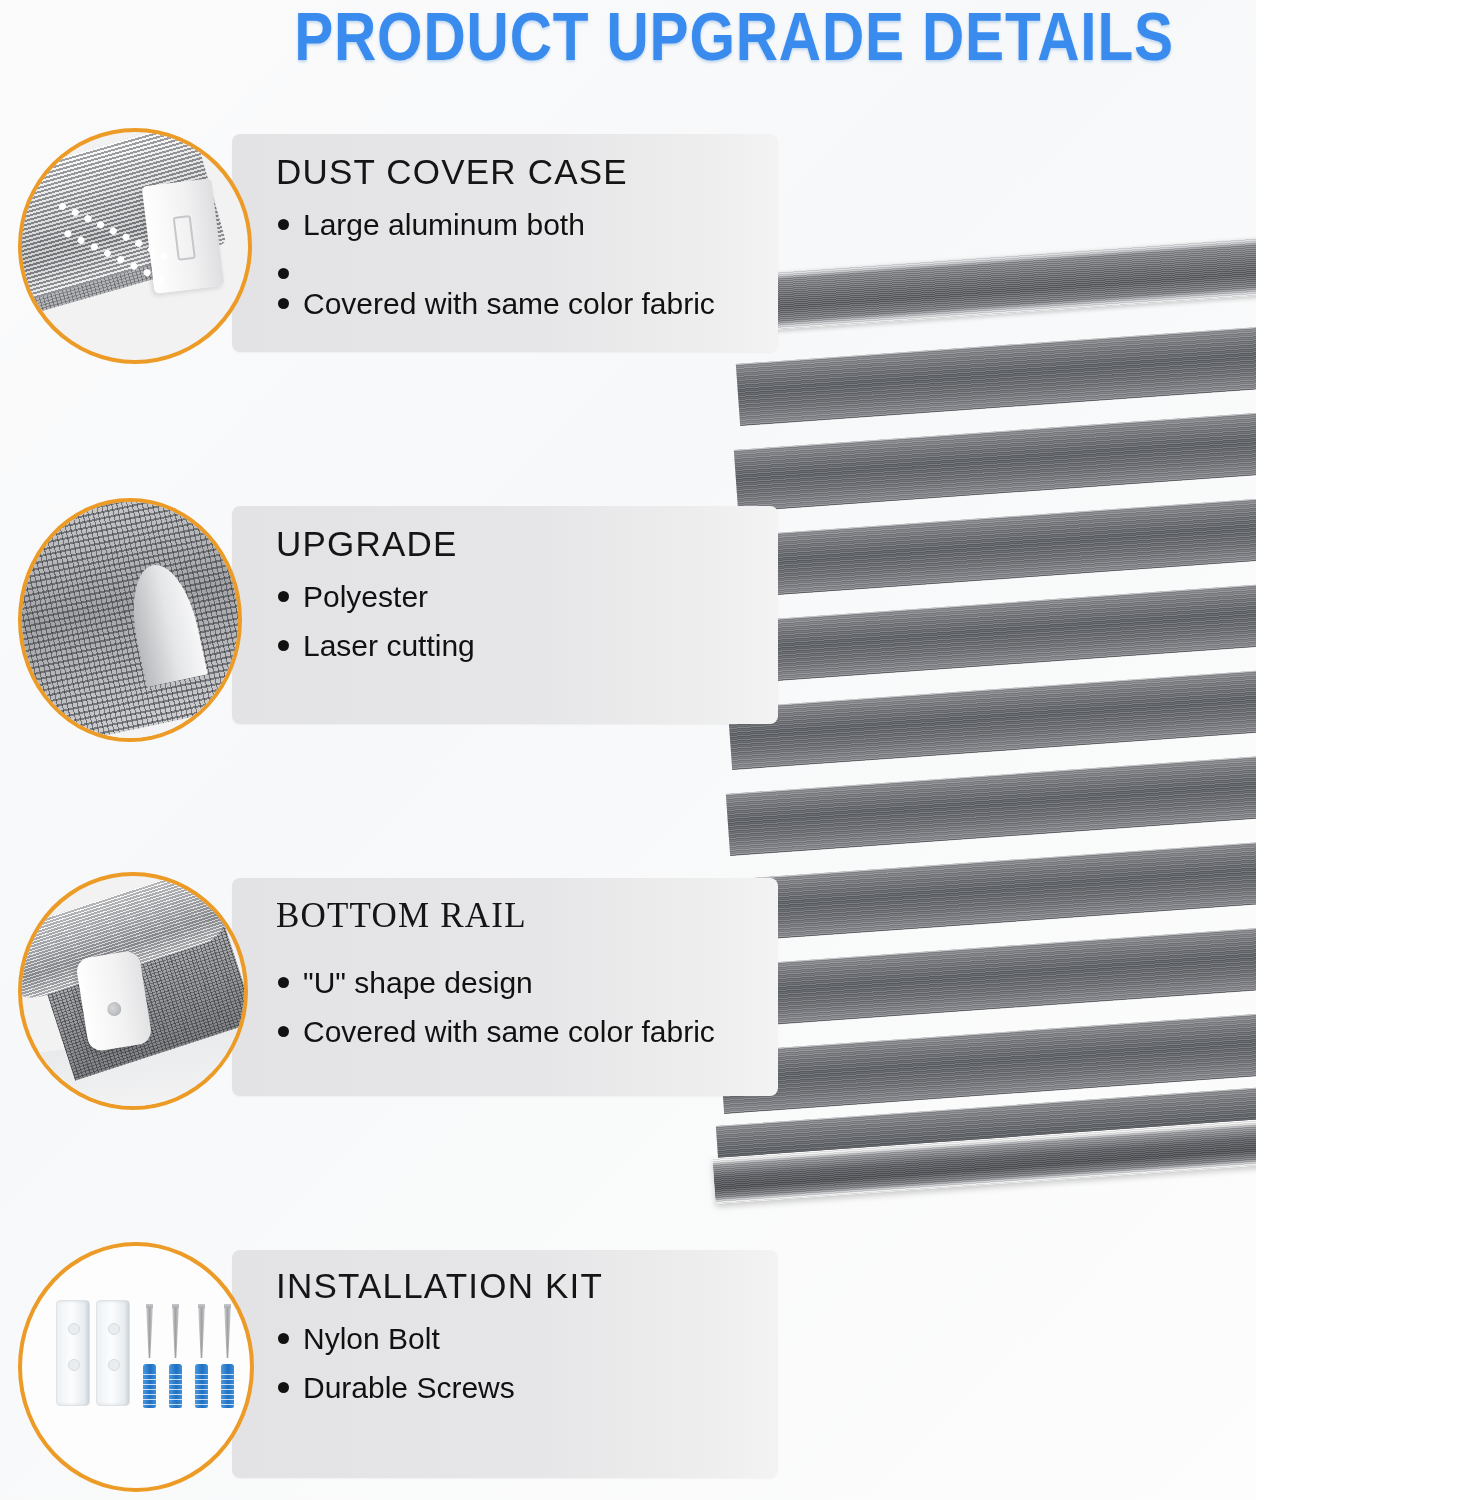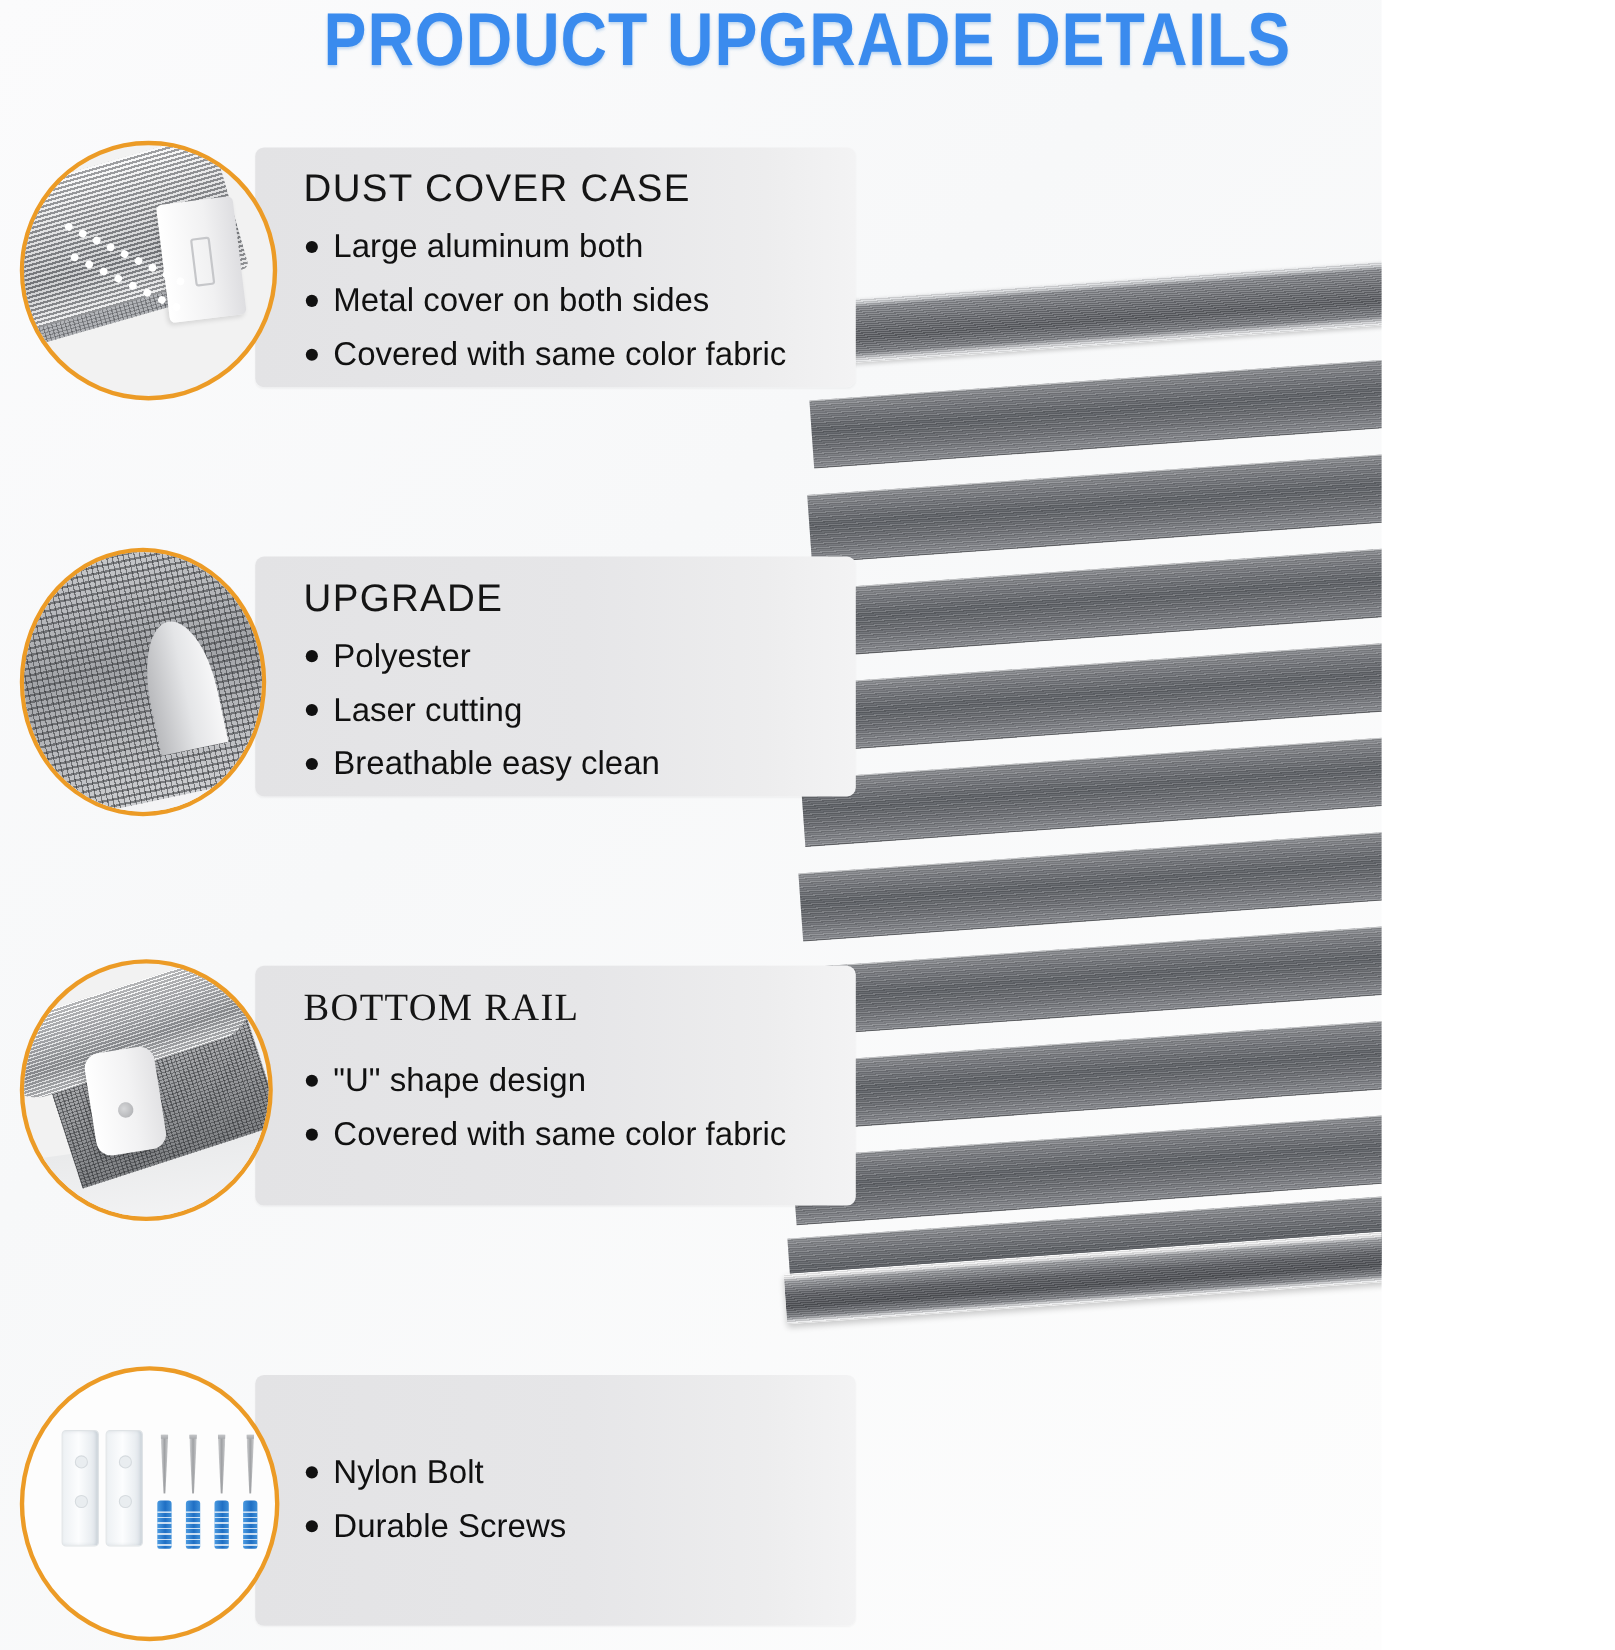--- a/index.html
+++ b/index.html
@@ -456,21 +456,20 @@
 
   <div class="panel-head" style="left:276px; top:152px;">DUST COVER CASE</div>
 
   <ul class="bullets" style="left:278px; top:200px;">
     <li>
         <span class="dot"></span>
         <span>Large aluminum both</span>
       </li>
     <li>
         <span class="dot"></span>
-        <span>Metal cover on both sides</span>
       </li>
     <li>
         <span class="dot"></span>
         <span>Covered with same color fabric</span>
       </li>
   </ul>
 
   <div class="panel" style="left:232px; top:506px; width:546px; height:218px;"></div>
 
   <div class="thumb" style="left:18px; top:498px; width:216px; height:236px;">
@@ -482,24 +481,20 @@
   <div class="panel-head" style="left:276px; top:524px;">UPGRADE</div>
 
   <ul class="bullets" style="left:278px; top:572px;">
     <li>
         <span class="dot"></span>
         <span>Polyester</span>
       </li>
     <li>
         <span class="dot"></span>
         <span>Laser cutting</span>
-      </li>
-    <li>
-        <span class="dot"></span>
-        <span>Breathable  easy clean</span>
       </li>
   </ul>
 
   <div class="panel" style="left:232px; top:878px; width:546px; height:218px;"></div>
 
   <div class="thumb" style="left:18px; top:872px; width:222px; height:230px;">
     <div class="br-floor"></div>
     <div class="br-fabric"></div>
     <div class="br-tube"></div>
     <div class="br-cap">
@@ -532,20 +527,21 @@
       <div class="screw" style="left:142px;"></div>
       <div class="screw" style="left:168px;"></div>
 
       <div class="anchor" style="left:87px;"></div>
       <div class="anchor" style="left:113px;"></div>
       <div class="anchor" style="left:139px;"></div>
       <div class="anchor" style="left:165px;"></div>
     </div>
   </div>
 
+  <div class="panel-head" style="left:276px; top:1266px;">INSTALLATION KIT</div>
 
   <ul class="bullets" style="left:278px; top:1314px;">
     <li>
         <span class="dot"></span>
         <span>Nylon Bolt</span>
       </li>
     <li>
         <span class="dot"></span>
         <span>Durable Screws</span>
       </li>

